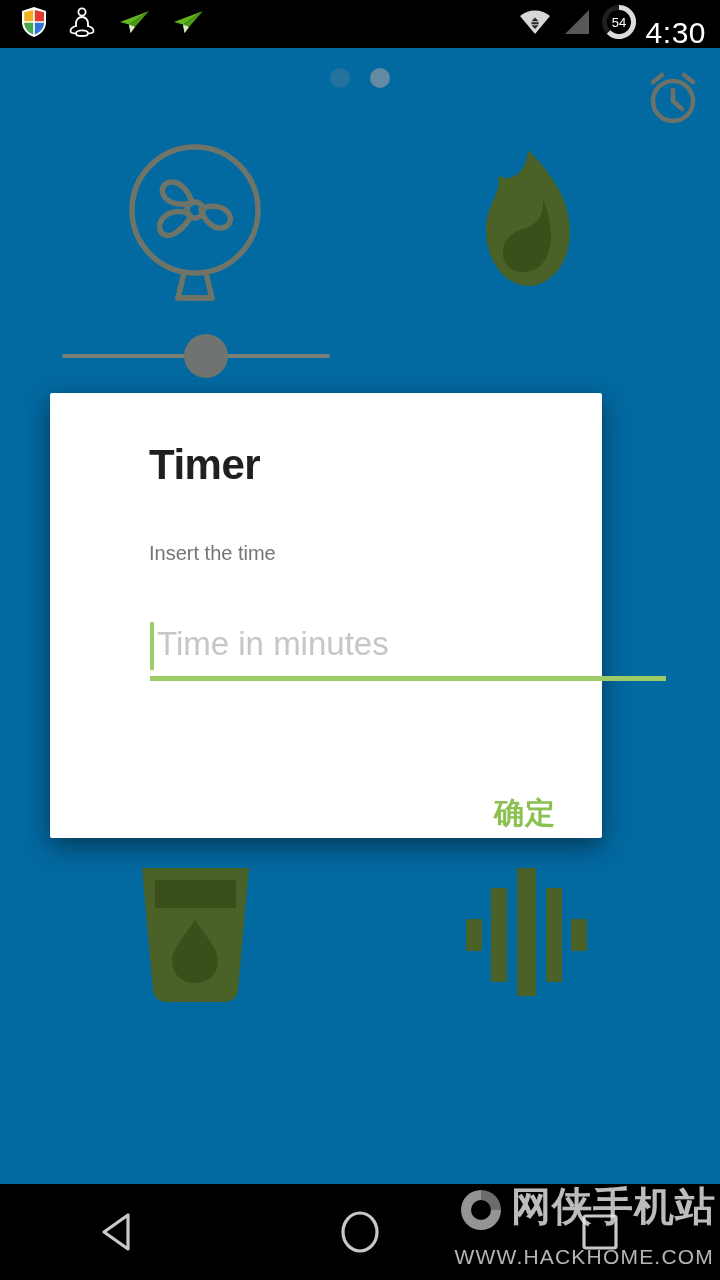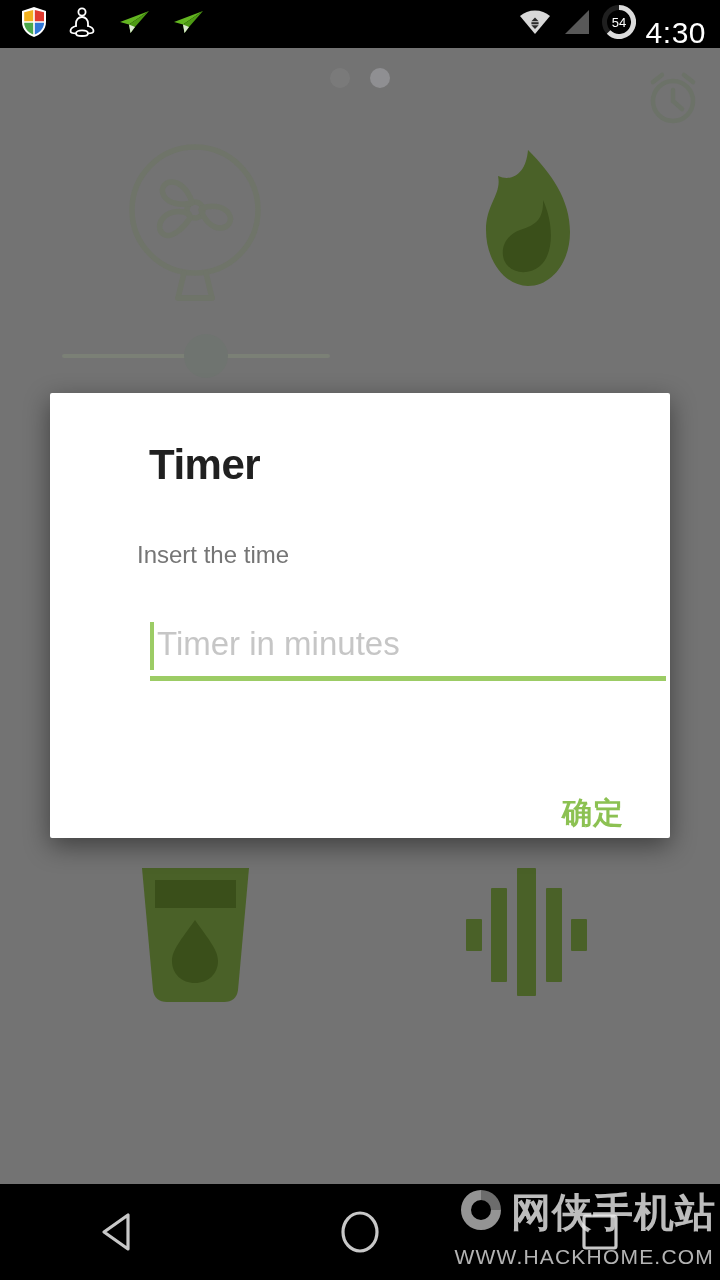--- a/index.html
+++ b/index.html
@@ -5,21 +5,21 @@
   * { margin:0; padding:0; box-sizing:border-box; }
   html, body {
     width:720px; height:1280px;
     background:#000;
     font-family:"Liberation Sans", sans-serif;
     overflow:hidden;
   }
   #screen {
     position:relative;
     width:720px; height:1280px;
-    background:#737373;
+    background:#0369a1;
     overflow:hidden;
     text-decoration:underline;
   }
 
   
   #statusbar {
     position:absolute; top:0; left:0;
     width:720px; height:48px;
     background:#000;
     display:flex; align-items:center;
@@ -65,33 +65,33 @@
     background:#6f7470;
   }
 
   
   #tile-water { position:absolute; left:128px; top:862px; }
   #tile-sound { position:absolute; left:460px; top:862px; }
 
   
   #dialog {
     position:absolute; left:50px; top:393px;
-    width:620px; height:445px;
+    width:552px; height:445px;
     background:#fff; border-radius:2px;
     box-shadow:0 8px 26px rgba(0,0,0,0.45);
     padding:0 42px;
   }
   #dialog-title {
     position:absolute; left:99px; top:51px;
     font-size:42px; font-weight:bold; color:#202020;
     letter-spacing:-0.5px; line-height:1;
   }
   #dialog-message {
-    position:absolute; left:87px; top:150px;
-    font-size:24px; font-weight:400; color:#757575;
+    position:absolute; left:99px; top:150px;
+    font-size:20px; font-weight:400; color:#757575;
     line-height:1;
   }
   #input-wrap {
     position:absolute; left:100px; top:225px;
     width:420px; height:64px;
   }
   #input-cursor {
     position:absolute; left:0; top:4px;
     width:4px; height:48px; background:#9ccc65;
   }
@@ -118,21 +118,21 @@
   }
   .nav-btn { width:160px; display:flex; justify-content:center; align-items:center; }
 
   
   #watermark {
     position:absolute; right:4px; bottom:8px;
     width:262px; height:86px;
     pointer-events:none;
     display:flex; flex-direction:column; align-items:flex-end;
   }
-  #wm-top { display:flex; align-items:center; gap:6px; }
+  #wm-top { display:flex; align-items:flex-start; gap:6px; }
   #wm-cn {
     color:rgba(235,235,235,0.80); font-size:40px; font-weight:bold;
     letter-spacing:1px; line-height:1;
   }
   #wm-url {
     color:rgba(225,225,225,0.80); font-size:21px; letter-spacing:1.2px;
     line-height:1; margin-top:8px; margin-right:2px;
   }
 </style>
 </head>
@@ -277,21 +277,21 @@
       </g>
     </svg>
   </div>
 
   <div id="dialog">
     <div id="dialog-title">Timer</div>
     <div id="dialog-message">Insert the time</div>
 
     <div id="input-wrap">
       <div id="input-cursor"></div>
-      <div id="input-placeholder">Timer in minutes</div>
+      <div id="input-placeholder">Time in minutes</div>
       <div id="input-underline"></div>
     </div>
 
     <div id="confirm-button">确定</div>
   </div>
 
   <div id="navbar">
 
     <div class="nav-btn">
       <svg width="56" height="56" viewBox="0 0 56 56">

